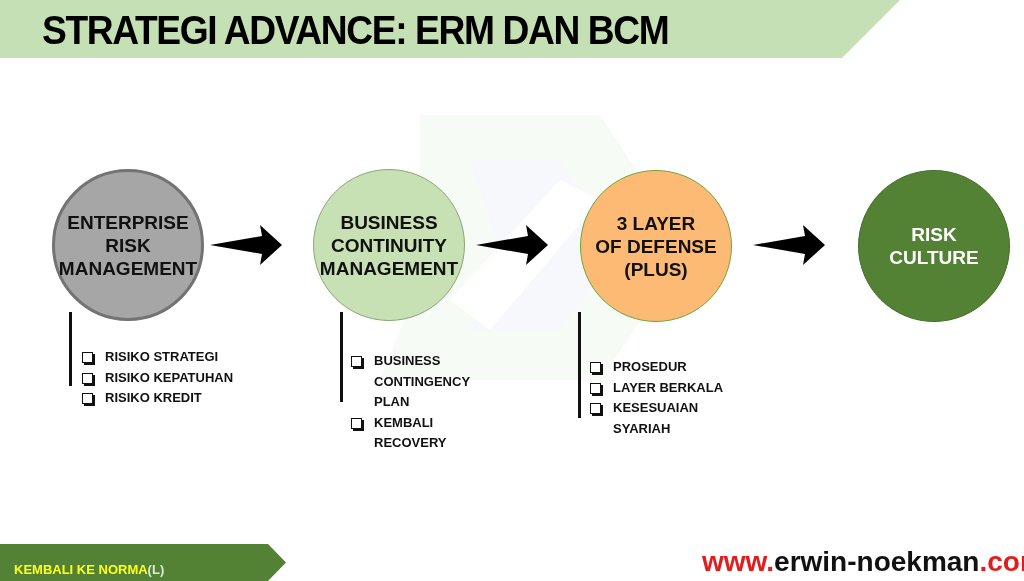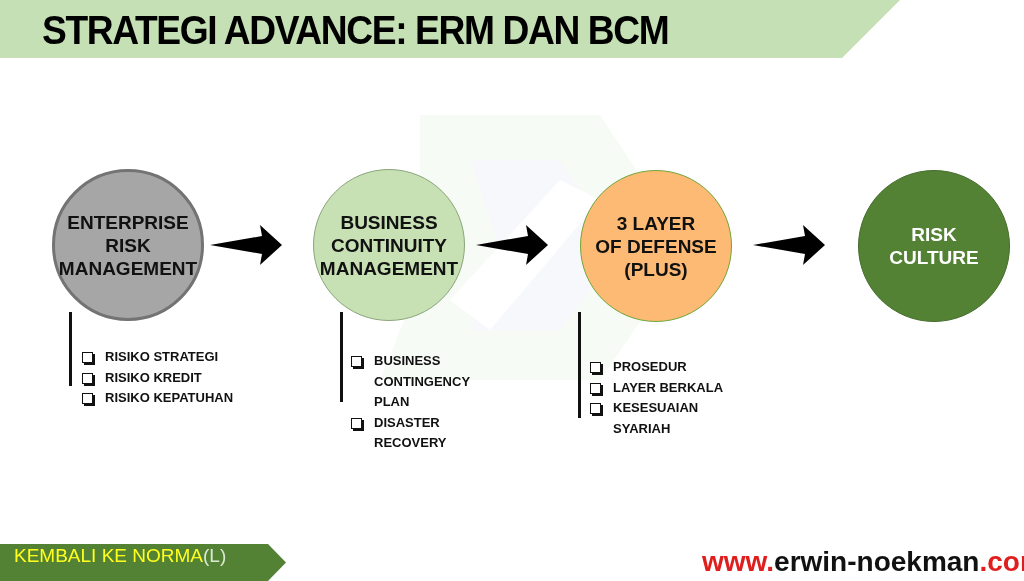--- a/index.html
+++ b/index.html
@@ -14,21 +14,21 @@
   .c2 { left:313px; top:169px; background:#c7e0b4; border:1px solid #8aa67a; }
   .c3 { left:580px; top:170px; background:#fdba74; border:1px solid #6fa63a; }
   .c4 { left:858px; top:170px; background:#548235; border:1px solid #456d2b; color:#fff; }
   .arrow { position:absolute; }
   .vline { position:absolute; width:3px; background:#111; }
   .list { position:absolute; list-style:none; margin:0; padding:0; font-weight:bold; font-size:13px; line-height:20.5px; color:#111; }
   .list li { position:relative; padding-left:25px; white-space:pre-line; }
   .cb { position:absolute; left:2px; top:5px; width:9px; height:9px; border:1.5px solid #111; box-shadow:2px 2px 0 #111; background:#fff; }
   .bottom-tag { position:absolute; left:0; top:544px; width:290px; height:37px; }
   .bottom-tag svg { position:absolute; left:0; top:0; }
-  .tag-text { position:absolute; left:14px; top:1px; font-size:19px; font-weight:normal; color:#ffff1f; white-space:nowrap; }
+  .tag-text { position:absolute; left:14px; top:18px; font-size:13px; font-weight:bold; color:#ffff1f; white-space:nowrap; }
   .tag-text .tag-suffix { color:#d9ead3; }
   .website { position:absolute; left:702px; top:546px; font-size:28px; font-weight:bold; color:#111; white-space:nowrap; }
   .website .red { color:#e01e1e; }
 </style>
 </head>
 <body>
 
 <svg class="watermark" width="1024" height="581" viewBox="0 0 1024 581">
   <g opacity="0.5">
     <polygon points="420,115 600,115 690,250 600,380 380,380 420,280" fill="#f1f8ee"></polygon>
@@ -73,29 +73,29 @@
 <svg class="arrow" style="left:753px; top:225px;" width="72" height="40" viewBox="0 0 72 40">
   <polygon points="0,20 52,11 50,0 72,20 50,40 52,29" fill="#000"></polygon>
 </svg>
 
 <div class="vline" style="left:69px; top:312px; height:74px;"></div>
 <div class="vline" style="left:340px; top:312px; height:90px;"></div>
 <div class="vline" style="left:578px; top:312px; height:106px;"></div>
 
 <ul class="list" style="left:80px; top:347px;">
   <li><span class="cb"></span><span>RISIKO STRATEGI</span></li>
+  <li><span class="cb"></span><span>RISIKO KEPATUHAN</span></li>
   <li><span class="cb"></span><span>RISIKO KREDIT</span></li>
-  <li><span class="cb"></span><span>RISIKO KEPATUHAN</span></li>
 </ul>
 
 <ul class="list" style="left:349px; top:351px;">
   <li><span class="cb"></span><span>BUSINESS
 CONTINGENCY
 PLAN</span></li>
-  <li><span class="cb"></span><span>DISASTER
+  <li><span class="cb"></span><span>KEMBALI
 RECOVERY</span></li>
 </ul>
 
 <ul class="list" style="left:588px; top:357px;">
   <li><span class="cb"></span><span>PROSEDUR</span></li>
   <li><span class="cb"></span><span>LAYER BERKALA</span></li>
   <li><span class="cb"></span><span>KESESUAIAN
 SYARIAH</span></li>
 </ul>
 

